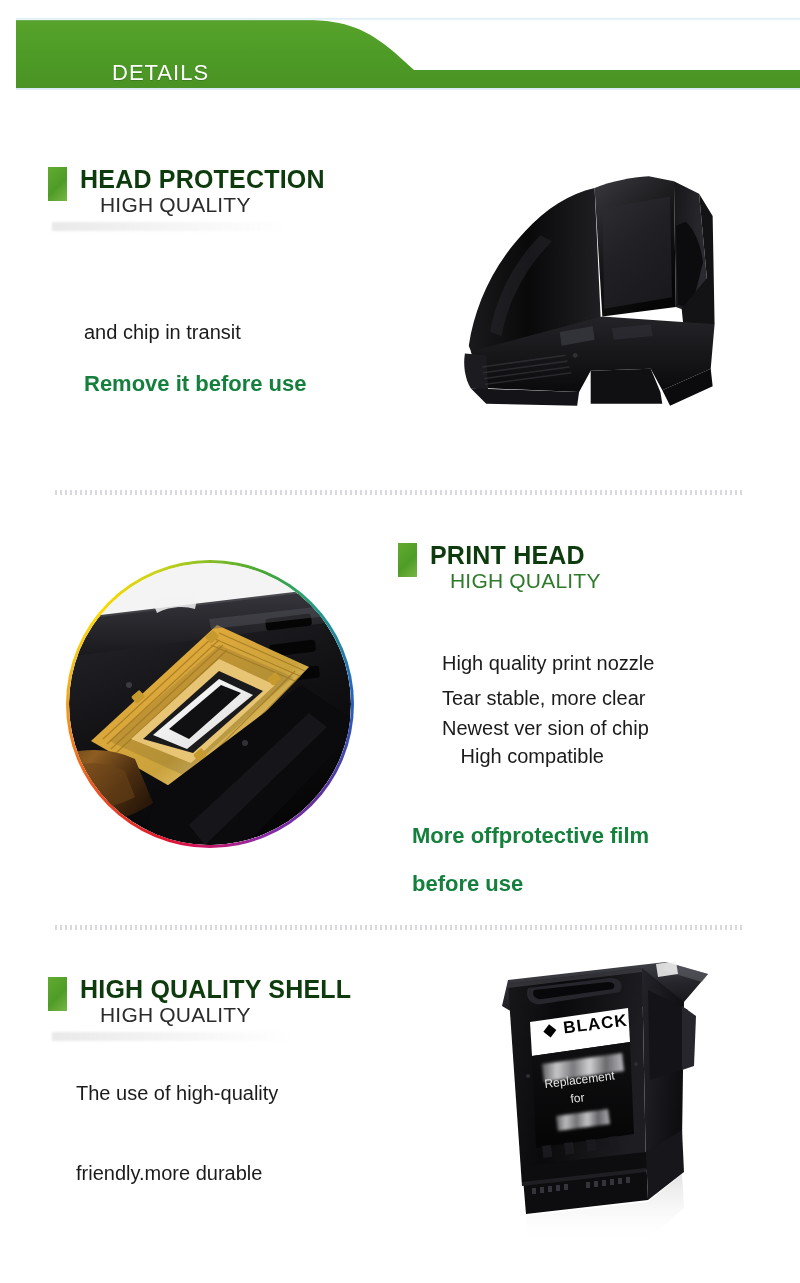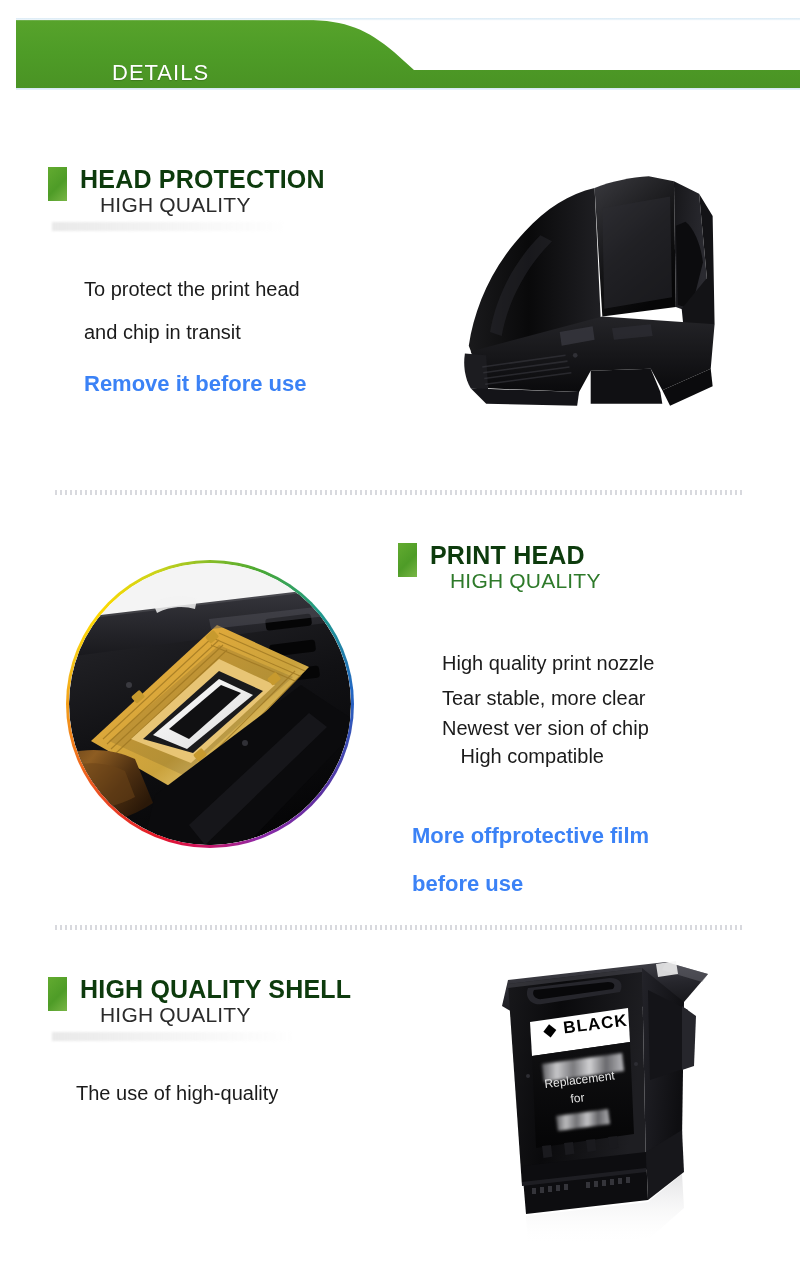--- a/index.html
+++ b/index.html
@@ -46,21 +46,21 @@
   .sec-head .h2.dark{color:#2b2b2b;}
   .sec-head .h2.green{color:#2e7a2a;}
   .ghost-line{
     position:absolute;height:9px;
     background:linear-gradient(90deg,rgba(215,215,215,.55),rgba(232,232,232,.25) 70%,rgba(255,255,255,0));
     filter:blur(1px);
   }
 
   
   .body-txt{position:absolute;color:#1b1b1b;font-size:20px;line-height:43px;white-space:pre;}
-  .red-txt{position:absolute;color:#3b82f6;font-size:22px;font-weight:bold;line-height:48px;white-space:pre;}
+  .red-txt{position:absolute;color:#15803d;font-size:22px;font-weight:bold;line-height:48px;white-space:pre;}
 
   
   .divider{
     position:absolute;height:5px;
     background-image:repeating-linear-gradient(90deg,#d6d7dc 0px,#d6d7dc 2px,rgba(255,255,255,0) 2px,rgba(255,255,255,0) 5px);
     opacity:.95;
   }
 
   
   .img-holder{position:absolute;}
@@ -108,21 +108,20 @@
     <div class="banner-title">DETAILS</div>
   </div>
 
   <div class="sec-head" style="left:48px;top:164px;">
     <span class="marker"></span>
     <div class="h1">HEAD PROTECTION</div>
     <div class="h2 dark">HIGH QUALITY</div>
   </div>
   <div class="ghost-line" style="left:52px;top:222px;width:236px;"></div>
 
-  <div class="body-txt" style="left:84px;top:268px;">To protect the print head</div>
   <div class="body-txt" style="left:84px;top:311px;">and chip in transit</div>
   <div class="red-txt" style="left:84px;top:360px;">Remove it before use</div>
 
   <div class="img-holder" style="left:432px;top:160px;width:310px;height:265px;">
     <svg class="protector" viewBox="0 0 310 265" preserveAspectRatio="xMidYMid meet">
       <defs>
         <linearGradient id="pBodyL" x1="0" y1="0" x2="1" y2="0">
           <stop offset="0%" stop-color="#1a1a1c"></stop>
           <stop offset="45%" stop-color="#09090a"></stop>
           <stop offset="100%" stop-color="#202024"></stop>
@@ -285,20 +284,21 @@
   <div class="divider" style="left:55px;top:925px;width:690px;"></div>
 
   <div class="sec-head" style="left:48px;top:974px;">
     <span class="marker"></span>
     <div class="h1">HIGH QUALITY SHELL</div>
     <div class="h2 dark">HIGH QUALITY</div>
   </div>
   <div class="ghost-line" style="left:52px;top:1032px;width:244px;"></div>
 
   <div class="body-txt" style="left:76px;top:1072px;">The use of high-quality</div>
+  <div class="body-txt" style="left:76px;top:1152px;">friendly.more durable</div>
 
   <div class="img-holder" style="left:470px;top:958px;width:262px;height:300px;">
     <svg viewBox="0 0 262 300" preserveAspectRatio="xMidYMid meet" style="width:262px;height:300px;">
       <defs>
         <linearGradient id="cFront" x1="0" y1="0" x2="1" y2="0.2">
           <stop offset="0%" stop-color="#18181b"></stop>
           <stop offset="40%" stop-color="#0a0a0c"></stop>
           <stop offset="100%" stop-color="#1e1e22"></stop>
         </linearGradient>
         <linearGradient id="cSide" x1="0" y1="0" x2="1" y2="0.4">

